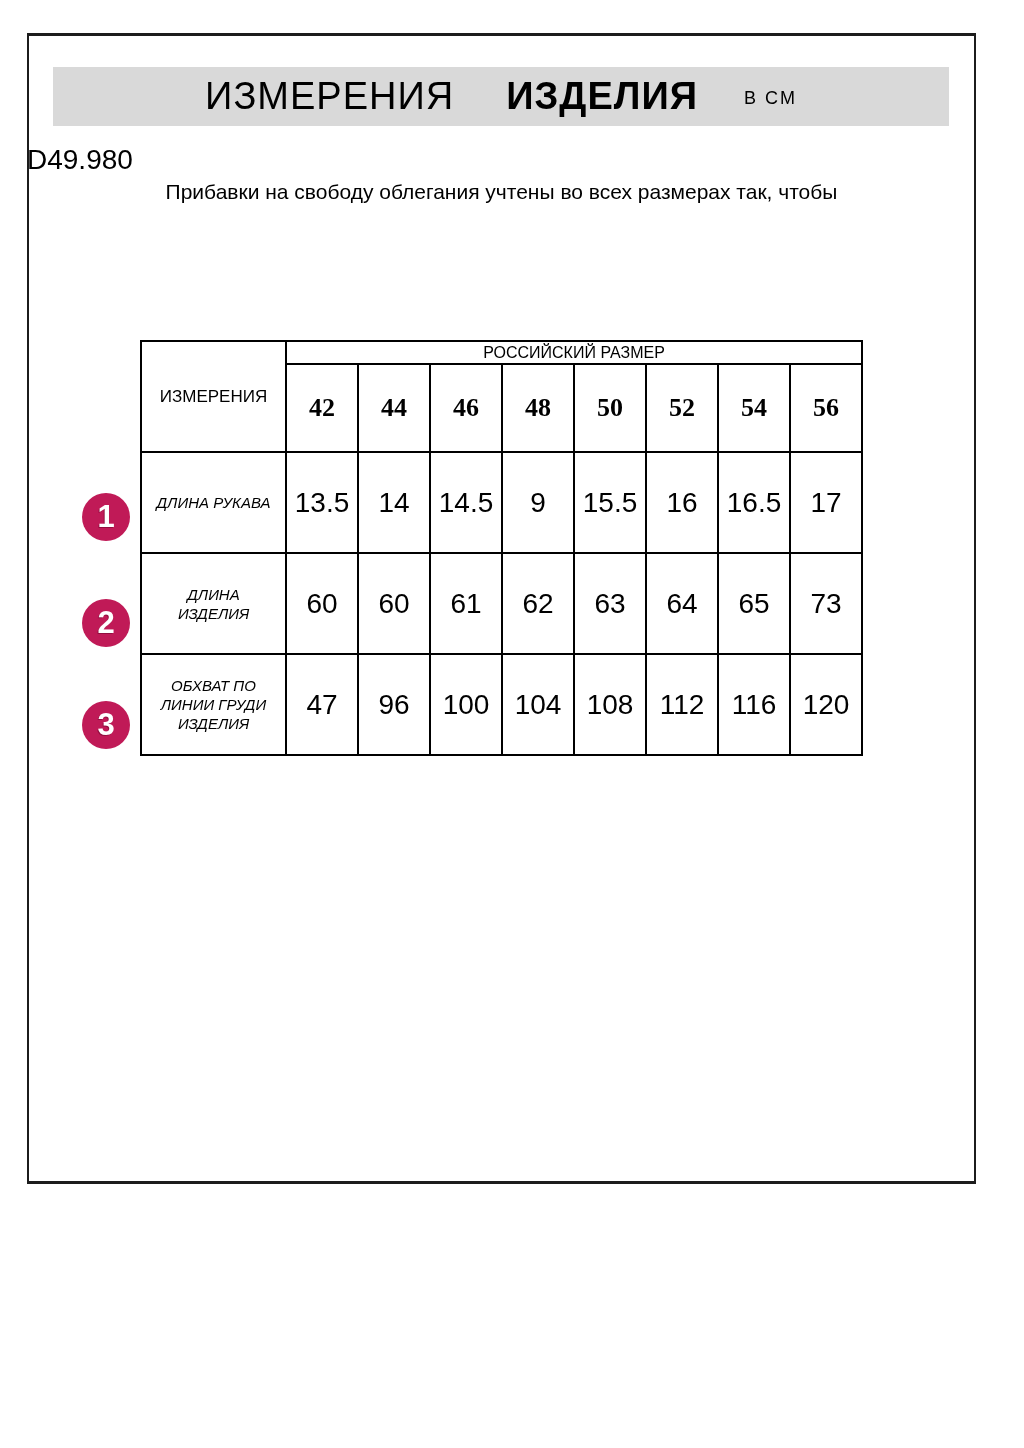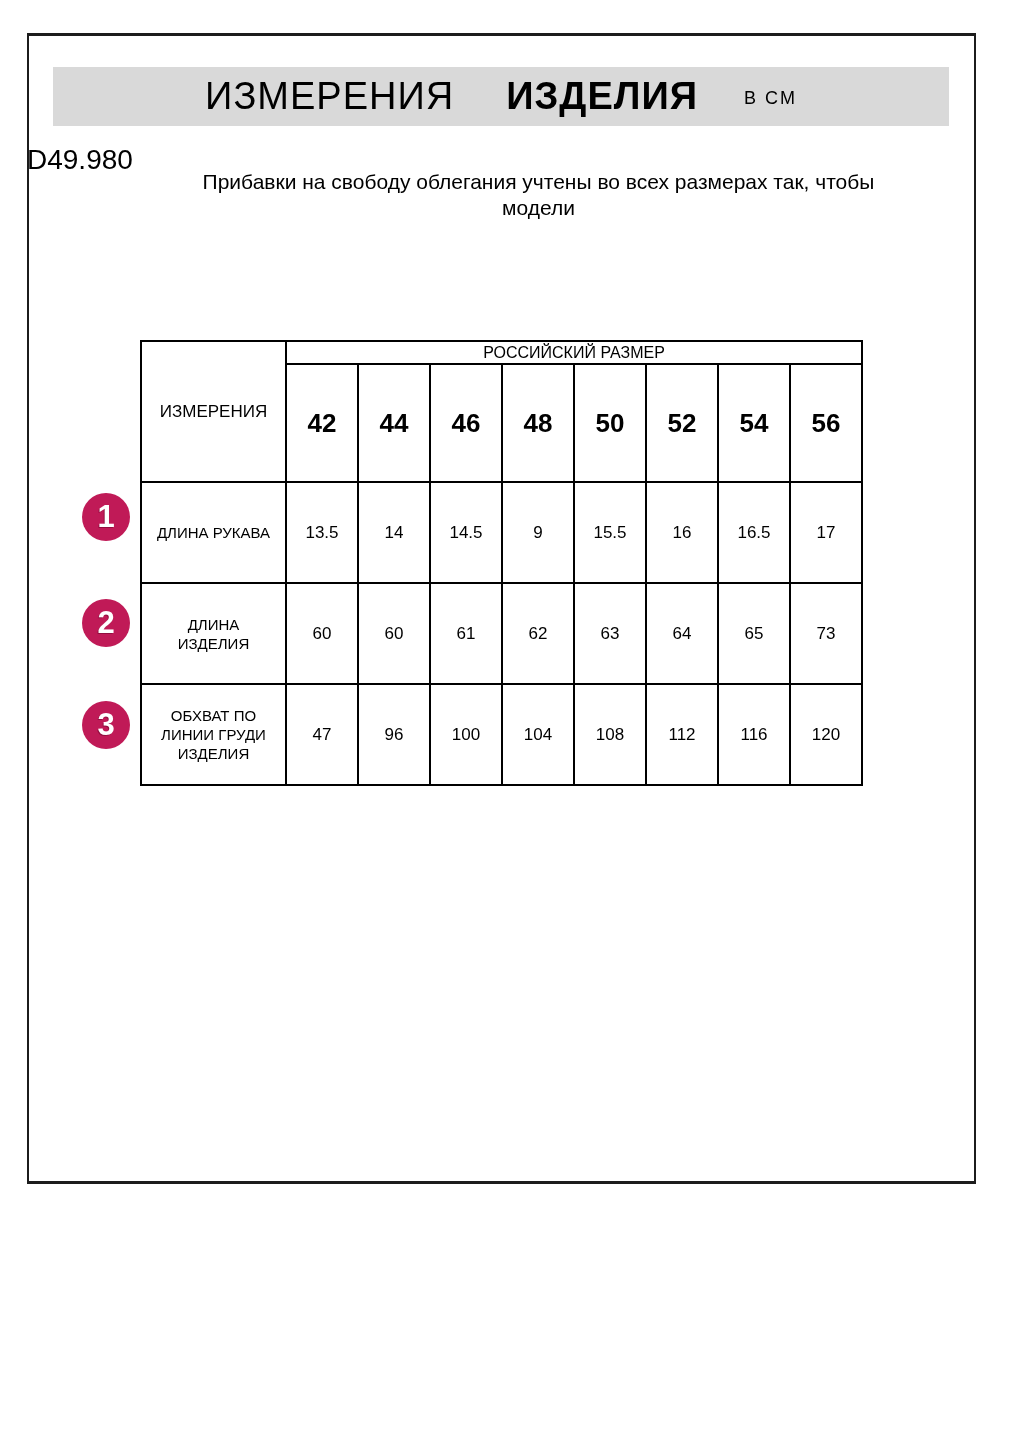--- a/index.html
+++ b/index.html
@@ -50,26 +50,25 @@
   }
   .code {
     position: absolute;
     left: 27px; top: 144px;
     width: 949px;
     text-align: left;
     font-size: 28px;
   }
   .desc {
     position: absolute;
-    left: 27px; top: 169px;
+    left: 27px; top: 179px;
     width: 949px;
     text-align: center;
     font-size: 21px;
     line-height: 26px;
-    margin-left: 37px;
   }
   .size-table {
     position: absolute;
     left: 140px; top: 340px;
     border-collapse: collapse;
     table-layout: fixed;
   }
   .size-table td {
     border: 2px solid #000;
     text-align: center;
@@ -79,34 +78,35 @@
   .col-label { width: 145px; }
   .col-size  { width: 72px; }
   .cell-corner {
     font-size: 17px;
   }
   .cell-group {
     font-size: 16px;
     height: 23px;
     border-radius: 6px;
   }
-  .row-sizes td { height: 118px; }
+  .row-sizes td { height: 88px; font-family: Liberation Serif, serif; }
   .cell-size {
     font-size: 26px;
     font-weight: 700;
   }
   .row-data td { height: 101px; }
   .cell-rowlabel {
     font-size: 15px;
     line-height: 19px;
     white-space: pre-line;
     padding: 4px 4px;
+    font-style: italic;
   }
   .cell-val {
-    font-size: 17px;
+    font-size: 28px;
   }
   .marker {
     position: absolute;
     left: 82px;
     width: 48px; height: 48px;
     border-radius: 50%;
     background: #c01a57;
     color: #ffffff;
     font-size: 31px;
     font-weight: 700;
@@ -127,21 +127,20 @@
 <div class="banner">
   <span class="t1">ИЗМЕРЕНИЯ</span>
   <span class="t2">ИЗДЕЛИЯ</span>
   <span class="unit">В СМ</span>
 </div>
 
 <div class="code">D49.980</div>
 
 <div class="desc">
   <div>Прибавки на свободу облегания учтены во всех размерах так, чтобы</div>
-  <div>модели</div>
 </div>
 
 <table class="size-table">
   <colgroup>
     <col class="col-label">
     <col class="col-size">
       <col class="col-size">
       <col class="col-size">
       <col class="col-size">
     <col class="col-size">

